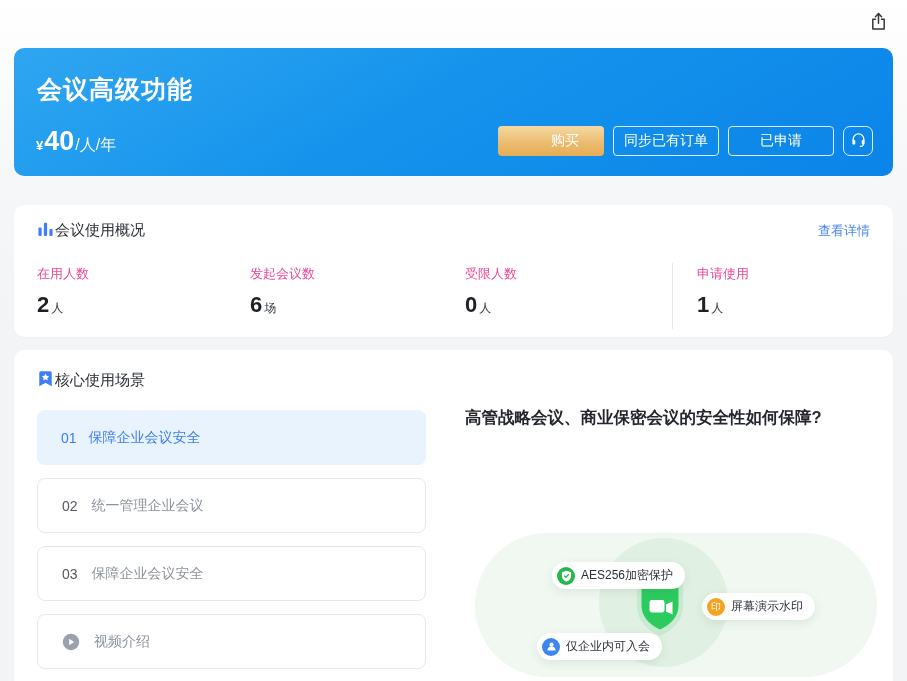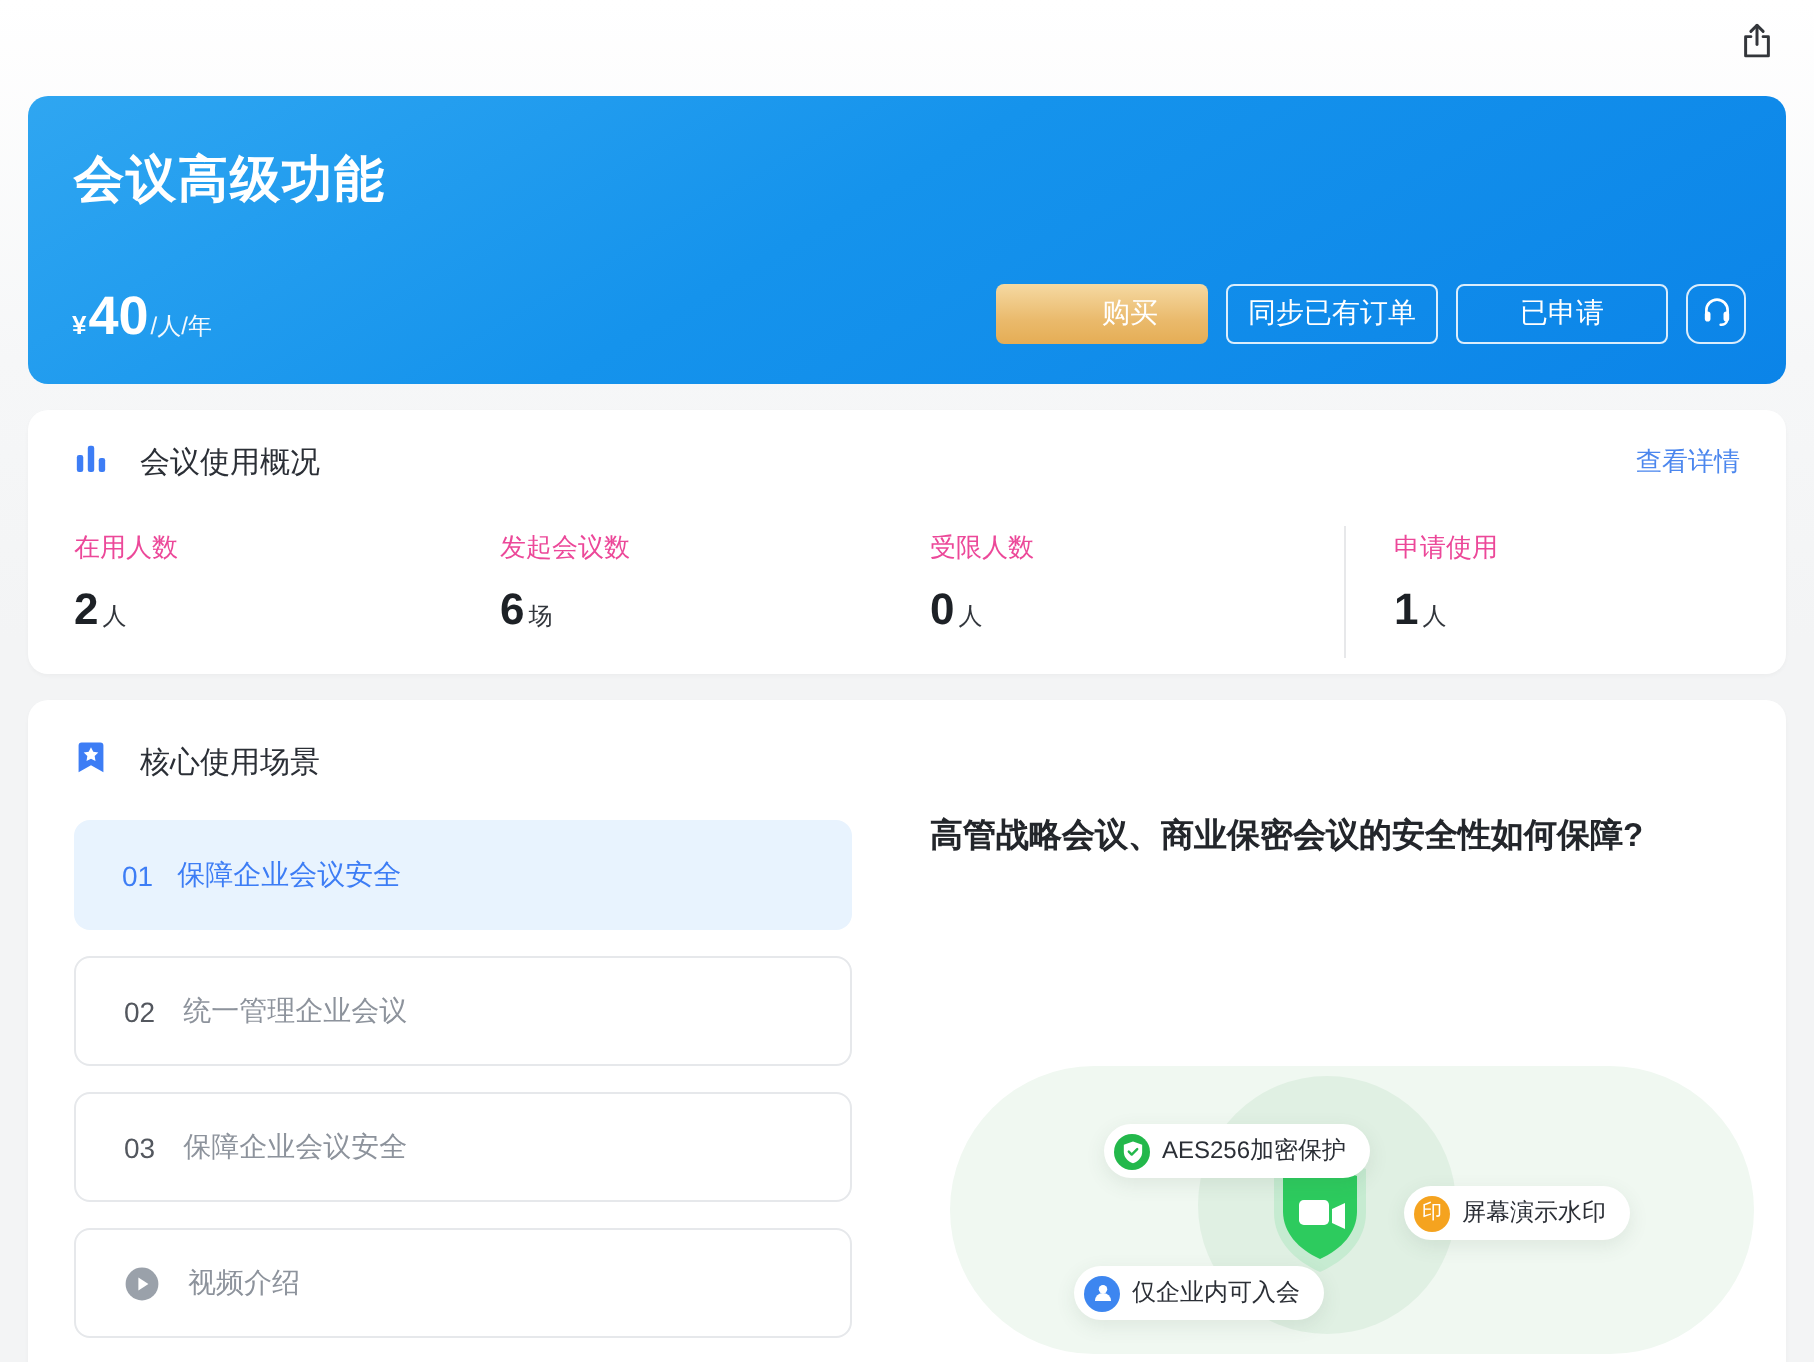--- a/index.html
+++ b/index.html
@@ -7,41 +7,41 @@
   body {
     font-family:"Liberation Sans","DejaVu Sans",sans-serif;
     background:linear-gradient(180deg,#ffffff 0px,#f6f7f8 180px,#f3f4f5 320px,#f3f4f5 100%);
     position:relative; overflow:hidden; color:#23262b;
   }
   .topbar { position:absolute; top:0; left:0; width:907px; height:45px; }
   .share-btn { position:absolute; top:10px; right:16px; width:26px; height:26px;
     display:flex; align-items:center; justify-content:center; cursor:pointer; }
 
   
-  .banner { position:absolute; left:14px; top:48px; width:879px; height:144px;
+  .banner { position:absolute; left:14px; top:48px; width:879px; height:128px;
     border-radius:10px; background:linear-gradient(150deg,#2fa6f1 0%,#1593ec 45%,#0b84e8 100%); }
   .banner-title { position:absolute; left:23px; top:25px; color:#ffffff;
     font-size:25px; font-weight:700; letter-spacing:1px; }
   .price { position:absolute; left:22px; bottom:20px; color:#ffffff; display:flex; align-items:baseline; }
   .price .cur { font-size:13px; font-weight:600; }
   .price .num { font-size:27px; font-weight:700; line-height:1; margin:0 1px; }
-  .price .unit { font-size:12px; opacity:.95; }
+  .price .unit { font-size:16px; opacity:.95; }
   .banner-actions { position:absolute; right:20px; bottom:20px; display:flex; align-items:center; }
   .btn { height:30px; border-radius:4px; font-size:14px; display:flex; align-items:center;
     justify-content:center; color:#ffffff; cursor:pointer; }
   .btn-buy { width:106px; background:linear-gradient(180deg,#f5d9a2 0%,#eaba6c 60%,#e5ad55 100%); margin-right:9px;padding-left:28px; }
   .btn-ghost { width:106px; background:transparent; border:1px solid rgba(255,255,255,.85); margin-right:9px; }
   .btn-icon { width:30px; margin-right:0; border:1px solid rgba(255,255,255,.85); border-radius:7px; }
 
   
   .card { position:absolute; left:14px; width:879px; background:#ffffff; border-radius:10px;
     box-shadow:0 1px 2px rgba(31,35,41,.03); }
   .card-usage { top:205px; height:132px; }
   .card-scenario { top:350px; height:400px; }
-  .card-head { position:absolute; left:23px; top:15px; display:flex; align-items:center; gap:16px; }
+  .card-head { position:absolute; left:23px; top:15px; display:flex; align-items:center; gap:1px; }
   .card-title { font-size:15px; color:#2b2f36; }
   .link-detail { position:absolute; right:23px; top:17px; font-size:13px; color:#4c87ee; cursor:pointer; }
 
   
   .stat { position:absolute; top:60px; }
   .stat .lbl { font-size:13px; color:#ec4899; }
   .stat .val { margin-top:9px; font-size:22px; font-weight:700; color:#1d2126; display:flex; align-items:baseline; }
   .stat .u { font-size:12px; font-weight:400; color:#33373d; margin-left:2px; }
   .stat-1 { left:23px; } .stat-2 { left:236px; } .stat-3 { left:451px; } .stat-4 { left:683px; }
   .v-divider { position:absolute; left:658px; top:58px; width:1px; height:66px; background:#e7e8ea; }

